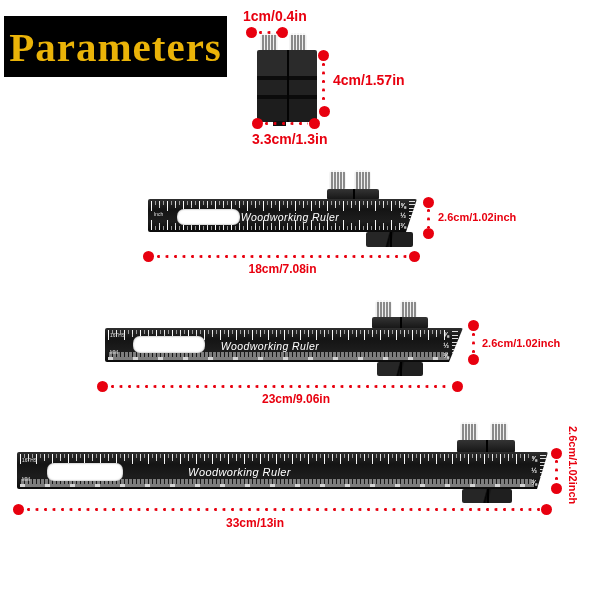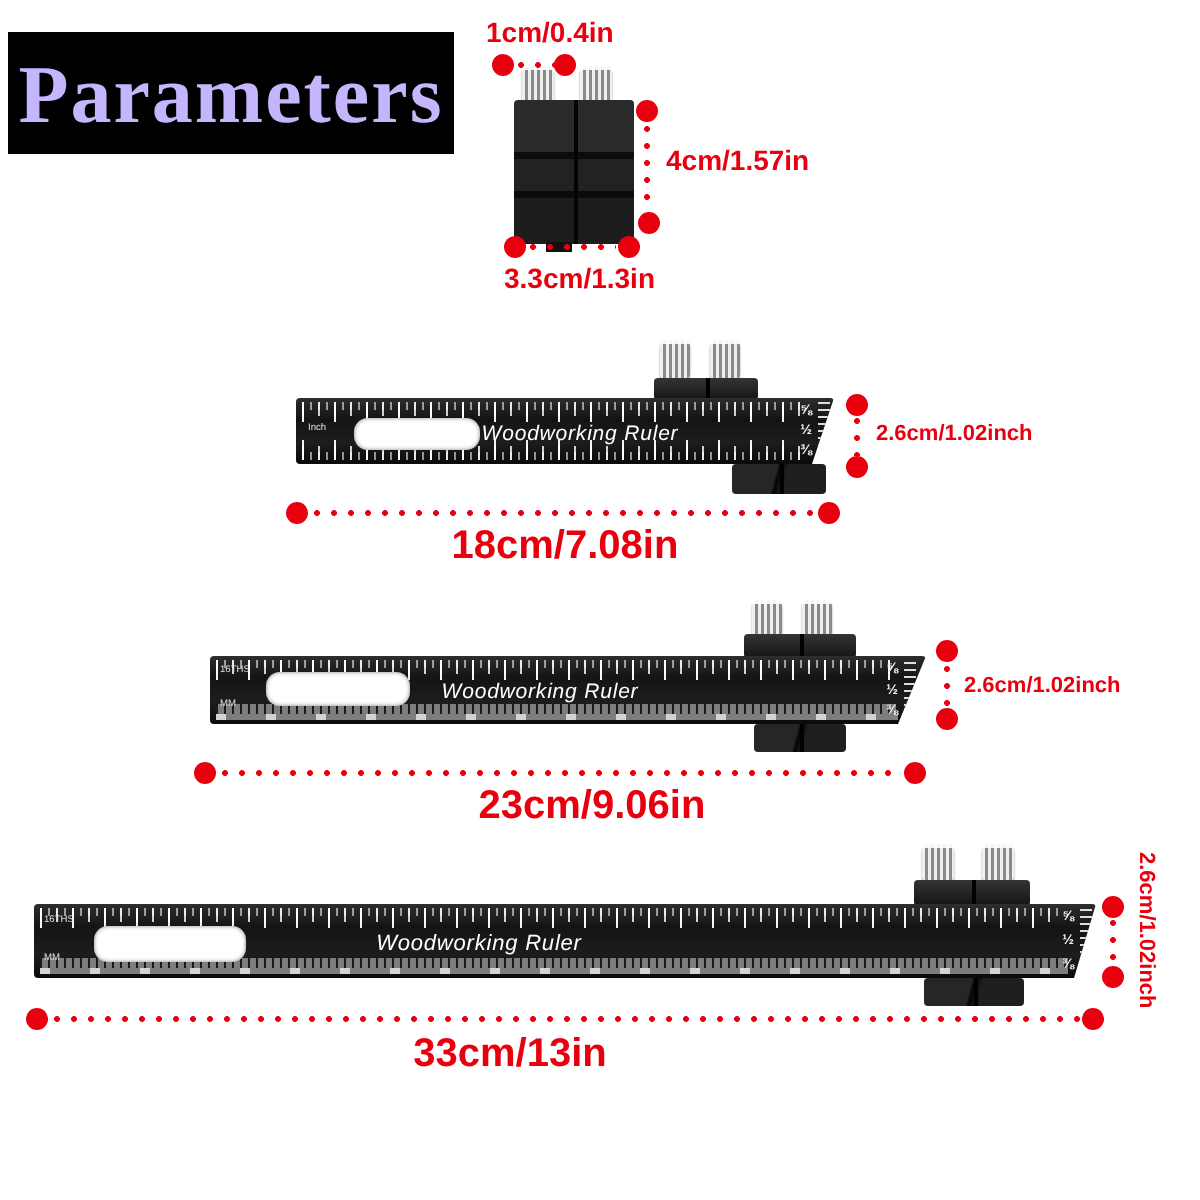--- a/index.html
+++ b/index.html
@@ -3,29 +3,29 @@
 <meta charset="utf-8">
 <style>
   :root { --red:#e8000f; --ruler-black:#161616; --mm-gray:#7d7d7d; }
   * { margin:0; padding:0; box-sizing:border-box; }
   body { font-family:"Liberation Sans", sans-serif; background:#fff; }
   #stage { position:relative; width:600px; height:600px; background:#fff; overflow:hidden; }
 
   
   .title-box { position:absolute; left:4px; top:16px; width:223px; height:61px; background:#000;
     display:flex; align-items:center; justify-content:center; }
-  .title-box span { color:#c4b5fd; font-family:"Liberation Serif", serif; font-weight:bold; font-size:41px; letter-spacing:1px; }
+  .title-box span { color:#eab308; font-family:"Liberation Serif", serif; font-weight:bold; font-size:41px; letter-spacing:1px; }
 
   
   .bigdot { position:absolute; width:11px; height:11px; border-radius:50%; background:var(--red); }
   .dots-h { position:absolute; height:3px; background-image:radial-gradient(circle at 1.5px 1.5px, var(--red) 1.3px, transparent 1.6px);
     background-size:8.5px 3px; background-repeat:repeat-x; }
   .dots-v { position:absolute; width:3px; background-image:radial-gradient(circle at 1.5px 1.5px, var(--red) 1.3px, transparent 1.6px);
     background-size:3px 8.5px; background-repeat:repeat-y; }
-  .dim-label { position:absolute; color:var(--red); font-weight:bold; font-size:20px; white-space:nowrap; }
+  .dim-label { position:absolute; color:var(--red); font-weight:bold; font-size:12px; white-space:nowrap; }
   .dim-label.sm { font-size:11px; }
   .dim-label.md { font-size:14px; }
   .dim-label.center { text-align:center; }
   .dim-label.vert { writing-mode:vertical-rl; }
 
   
   .knob { position:absolute; border-radius:3px;
     background-image:linear-gradient(180deg, rgba(255,255,255,.9) 0 2px, rgba(255,255,255,0) 2px),
       repeating-linear-gradient(90deg, #efefef 0 1.5px, #8a8a8a 1.5px 3px);
     box-shadow:0 1px 1px rgba(0,0,0,.45); }

